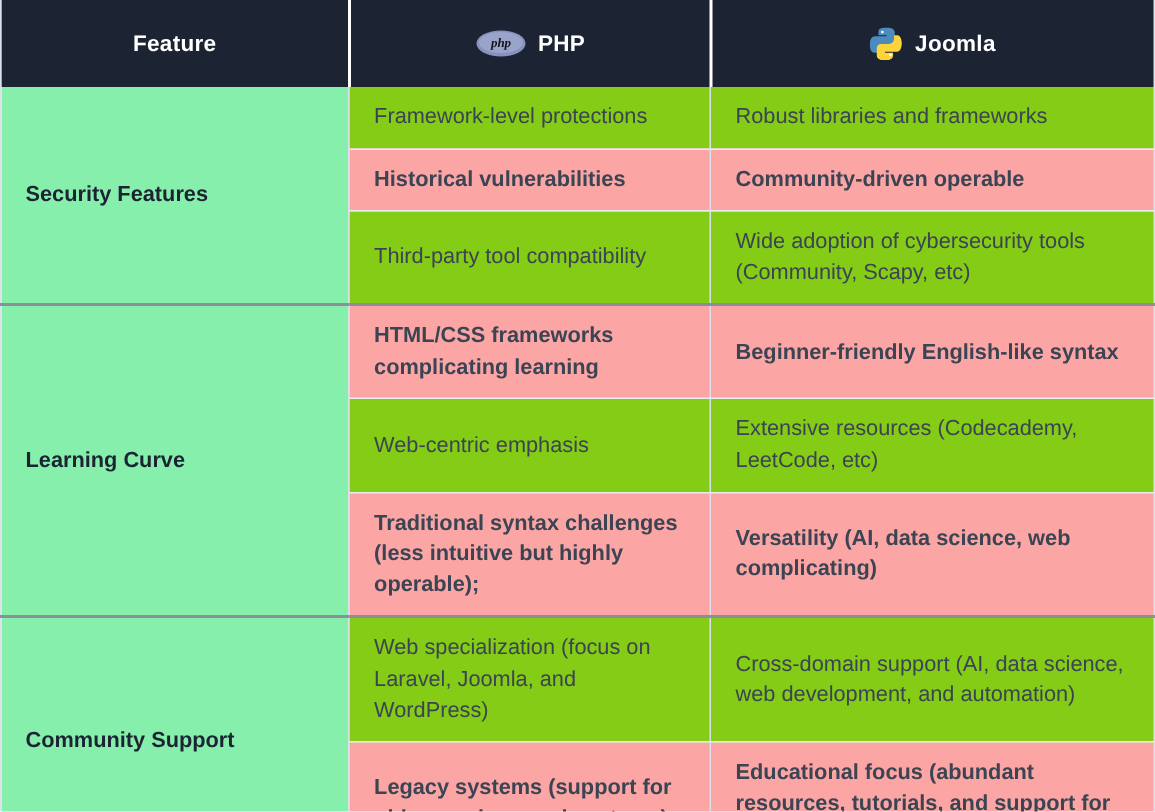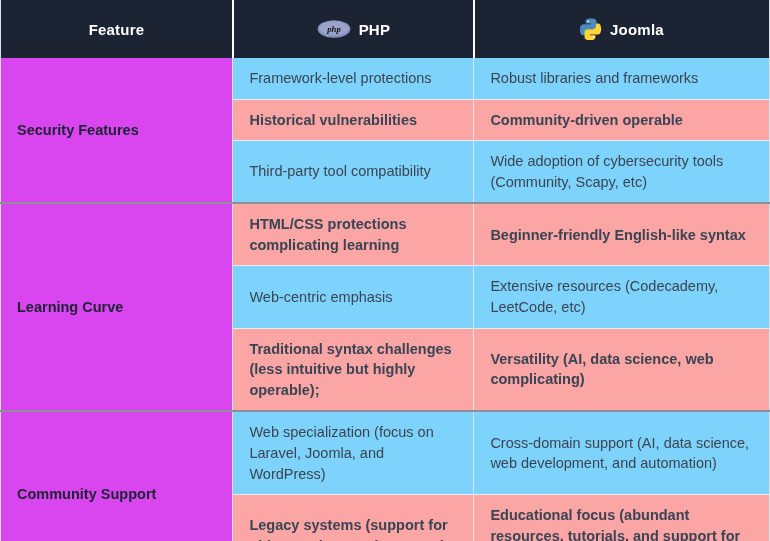--- a/index.html
+++ b/index.html
@@ -61,21 +61,21 @@
     flex: 0 0 auto;
     display: block;
   }
 
   
   .feat-cell {
     width: 217px;
     box-sizing: border-box;
     padding: 0 0 0 16px;
     vertical-align: middle;
-    background: #d946ef;
+    background: #86efac;
     border-right: 1px solid #d9e1ea;
     border-bottom: 1px solid #e6ecf2;
     margin-left: 41px;
   }
   .feat-label {
     font-size: 14.5px;
     font-weight: bold;
     color: #1c2433;
     line-height: 1.3;
   }
@@ -89,21 +89,21 @@
     line-height: 1.42;
     border-right: 1px solid #d9e1ea;
     border-bottom: 1px solid #e6ecf2;
   }
   .val-cell:last-child { border-right: 1px solid #d9e1ea; }
 
   .col-php    { width: 225px; }
   .col-python { width: 276px; }
 
   .row-alt .val-cell { background: #fca5a5; font-weight: bold; }
-  .row-plain .val-cell { background: #7dd3fc; }
+  .row-plain .val-cell { background: #84cc16; }
 
   
   .section-top .feat-cell,
   .section-top .val-cell {
     border-top: 2px solid #8a8f99;
   }
 
   
   .comparison-table { border-left: 1px solid #d9e1ea; border-right: 1px solid #d9e1ea; }
   .last-row .feat-cell,
@@ -163,21 +163,21 @@
     </tr>
     <tr class="row-plain">
       <td class="val-cell col-php">Third-party tool compatibility</td>
       <td class="val-cell col-python">Wide adoption of cybersecurity tools (Community, Scapy, etc)</td>
     </tr>
 
     <tr class="row-alt section-top">
       <td class="feat-cell" rowspan="3">
         <div class="feat-label">Learning Curve</div>
       </td>
-      <td class="val-cell col-php">HTML/CSS protections complicating learning</td>
+      <td class="val-cell col-php">HTML/CSS frameworks complicating learning</td>
       <td class="val-cell col-python">Beginner-friendly English-like syntax</td>
     </tr>
     <tr class="row-plain">
       <td class="val-cell col-php">Web-centric emphasis</td>
       <td class="val-cell col-python">Extensive resources (Codecademy, LeetCode, etc)</td>
     </tr>
     <tr class="row-alt">
       <td class="val-cell col-php">Traditional syntax challenges (less intuitive but highly operable);</td>
       <td class="val-cell col-python">Versatility (AI, data science, web complicating)</td>
     </tr>

